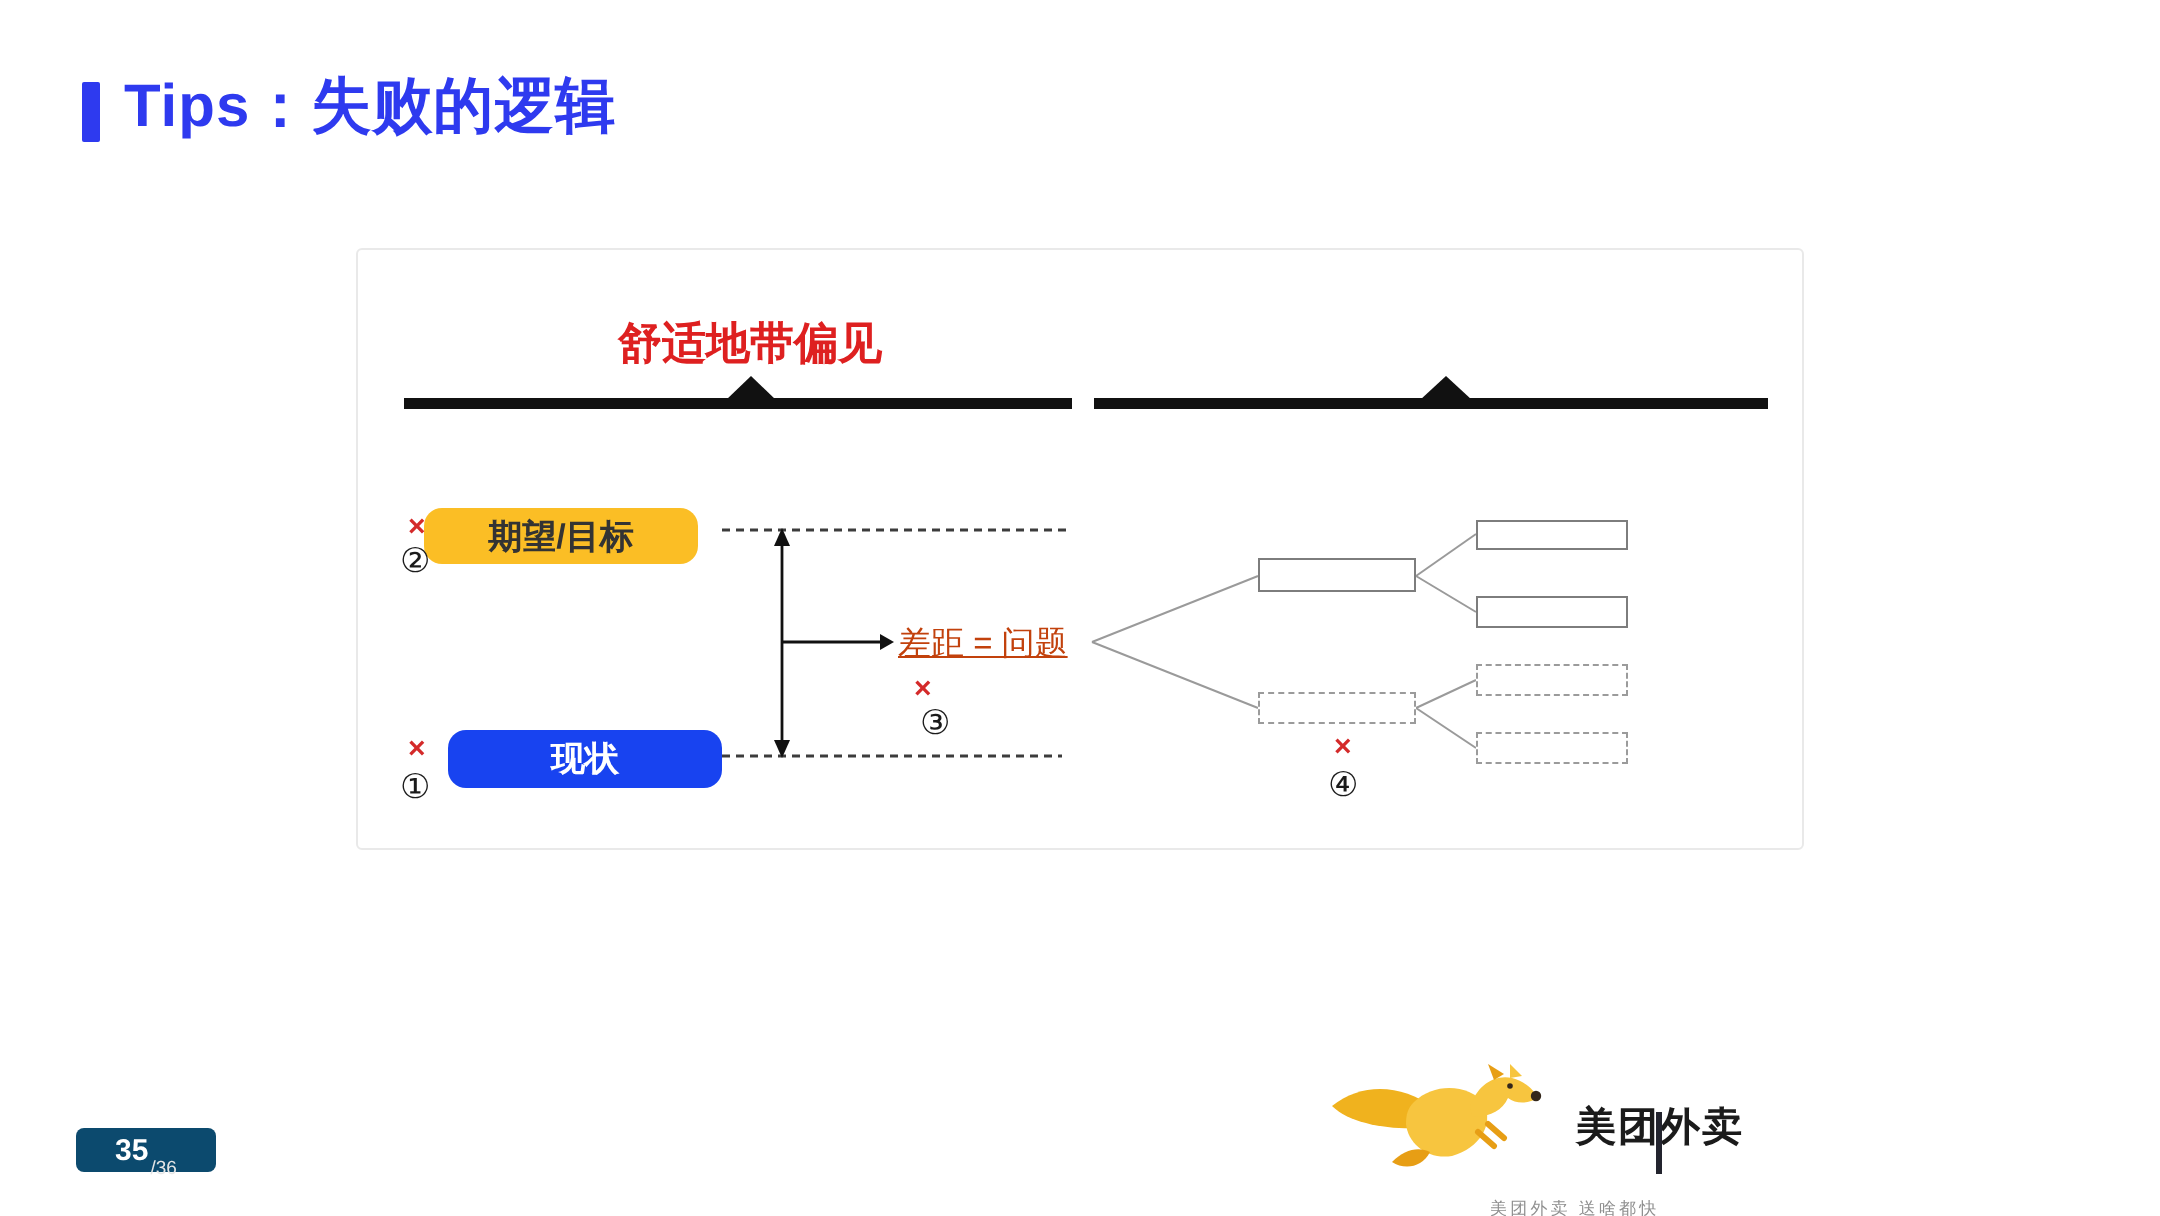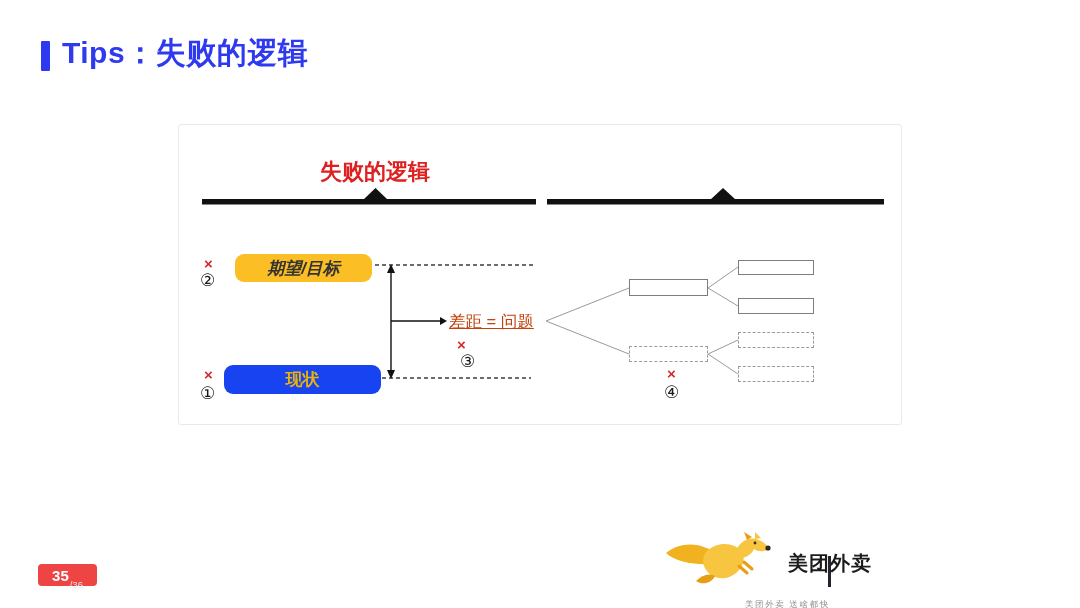--- a/index.html
+++ b/index.html
@@ -28,22 +28,22 @@
   .section-heading {
     position:absolute; top:32px; transform:translateX(-50%);
     font-size:22px; font-weight:800; color:#DE2020; white-space:nowrap;
   }
   .heading-left  { left:196px; }
   .heading-right { left:536px; }
   .concept-box {
     position:absolute; display:flex; align-items:center; justify-content:center;
     border-radius:9px; font-size:17px; font-weight:600; white-space:nowrap;
   }
-  .expectation-box { left:56px; top:129px; width:137px; height:28px; background:#FBBE25; color:#333333;font-style:italic; }
-  .status-box      { left:45px; top:240px; width:157px; height:29px; background:#1843F0; color:#eab308; }
+  .expectation-box { left:33px; top:129px; width:137px; height:28px; background:#FBBE25; color:#333333; }
+  .status-box      { left:45px; top:240px; width:137px; height:29px; background:#1843F0; color:#ffffff; }
   .gap-label {
     position:absolute; left:270px; top:186px;
     font-size:16.5px; color:#c2410c; white-space:nowrap;text-decoration:underline;
   }
   .mark-cross {
     position:absolute; color:#D42A2A; font-size:15px; font-weight:bold;
     line-height:1; white-space:nowrap;
   }
   .mark-num {
     position:absolute; color:#1a1a1a; font-size:17px; line-height:1; white-space:nowrap;
@@ -60,22 +60,22 @@
   .tree-solid  { border:1.6px solid #7d7d7d; }
   .tree-dashed { border:1.6px dashed #9b9b9b; }
   .node-mid-solid  { left:450px; top:154px; width:79px; height:17px; }
   .node-r1-solid   { left:559px; top:135px; width:76px; height:15px; }
   .node-r2-solid   { left:559px; top:173px; width:76px; height:16px; }
   .node-mid-dashed { left:450px; top:221px; width:79px; height:16px; }
   .node-r1-dashed  { left:559px; top:207px; width:76px; height:16px; }
   .node-r2-dashed  { left:559px; top:241px; width:76px; height:16px; }
   
   .page-badge {
-    position:absolute; left:38px; top:564px; width:59px; height:22px;
-    background:#ef4444; border-radius:4px;
+    position:absolute; left:38px; top:564px; width:70px; height:22px;
+    background:#0c4a6e; border-radius:4px;
     display:flex; align-items:center; justify-content:center; gap:1px;
   }
   .page-badge .cur { color:#ffffff; font-size:15px; font-weight:bold; }
   .page-badge .tot { color:#e6e6e6; font-size:9.5px; margin-top:18px; }
   .kangaroo { position:absolute; left:663px; top:532px; }
   .brand-name {
     position:absolute; left:744px; top:550px;
     font-size:20px; font-weight:800; color:#1b1b1b; letter-spacing:1px; white-space:nowrap;margin-left:44px;
   }
   .brand-slogan {
@@ -129,21 +129,21 @@
       <g stroke="#9a9a9a" stroke-width="1">
         <line x1="367" y1="196" x2="450" y2="163"></line>
         <line x1="367" y1="196" x2="450" y2="229"></line>
         <line x1="529" y1="163" x2="559" y2="142"></line>
         <line x1="529" y1="163" x2="559" y2="181"></line>
         <line x1="529" y1="229" x2="559" y2="215"></line>
         <line x1="529" y1="229" x2="559" y2="249"></line>
       </g>
     </svg>
 
-    <div class="section-heading heading-left">失败的逻辑</div>
+    <div class="section-heading heading-left">舒适地带偏见</div>
 
     <div class="concept-box expectation-box">期望/目标</div>
     <div class="concept-box status-box">现状</div>
     <div class="gap-label">差距 = 问题</div>
 
     <div class="mark-cross cross-m2">×</div>
     <div class="mark-num num-m2">②</div>
     <div class="mark-cross cross-m1">×</div>
     <div class="mark-num num-m1">①</div>
     <div class="mark-cross cross-m3">×</div>

